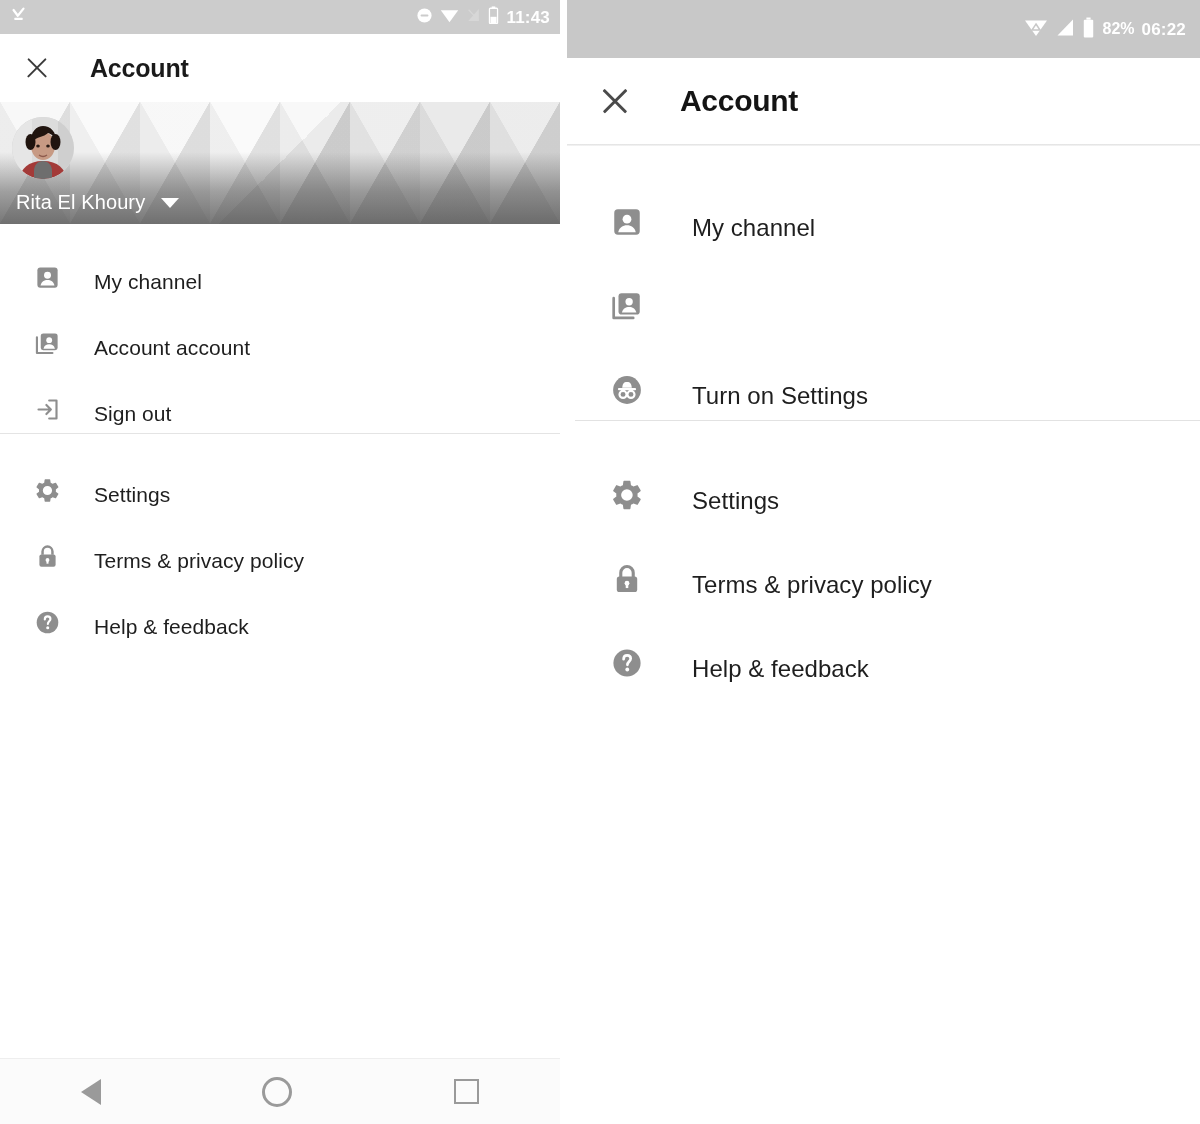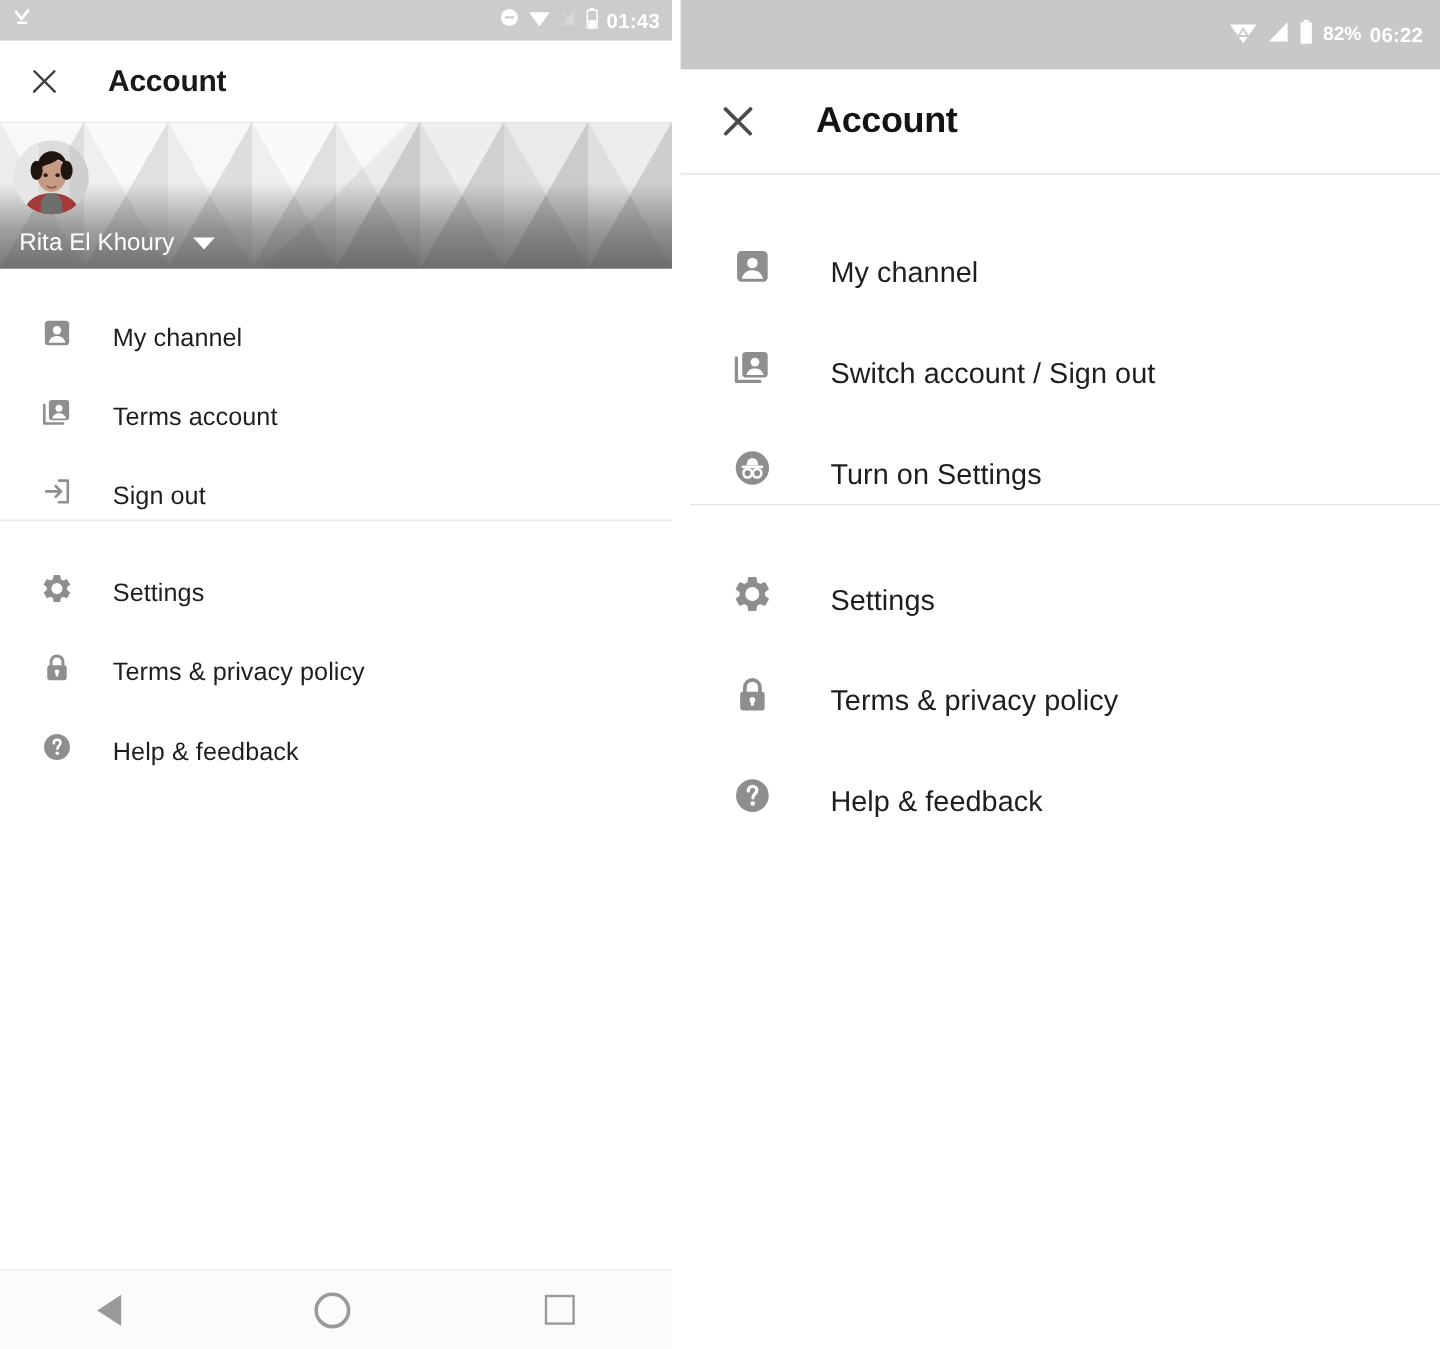--- a/index.html
+++ b/index.html
@@ -300,21 +300,21 @@
             <path d="M3.5 3 L17 17.5" stroke="#d7d7d7" stroke-width="1.6"></path>
           </svg>
         </span>
         <span>
           <svg width="11" height="18" viewBox="0 0 12 20">
             <rect x="4" y="0.5" width="4" height="2" fill="#ffffff"></rect>
             <rect x="1.5" y="2.5" width="9" height="17" rx="1" fill="none" stroke="#ffffff" stroke-width="1.4"></rect>
             <rect x="2.6" y="12" width="6.8" height="7" fill="#ffffff"></rect>
           </svg>
         </span>
-        <span class="sb-time">01:43</span>
+        <span class="sb-time">11:43</span>
       </div>
     </div>
 
     <div class="appbar-l">
       <div class="close-x"></div>
       <div class="title">Account</div>
     </div>
 
     <div class="banner">
       <div class="banner-tri"></div>
@@ -365,21 +365,21 @@
 
       <div class="menu-item">
         <span class="icon-wrap">
           <svg width="27" height="27" viewBox="0 0 24 24">
             <path d="M2.6 6.5 L2.6 20.4 L16.4 20.4" fill="none" stroke="#8e8e8e" stroke-width="1.9" stroke-linecap="round" stroke-linejoin="round"></path>
             <rect x="6" y="3" width="15" height="15" rx="2.2" fill="#8e8e8e"></rect>
             <circle cx="13.5" cy="9" r="2.6" fill="#ffffff"></circle>
             <path d="M8.4 16.6 C9.1 13.8 11.1 12.7 13.5 12.7 C15.9 12.7 17.9 13.8 18.6 16.6 Z" fill="#ffffff"></path>
           </svg>
         </span>
-        <span class="label">Terms account</span>
+        <span class="label">Account account</span>
       </div>
 
       <div class="menu-item">
         <span class="icon-wrap">
           <svg width="27" height="27" viewBox="0 0 24 24">
             <path d="M13.5 4 L20 4 L20 20 L13.5 20" fill="none" stroke="#8e8e8e" stroke-width="1.9" stroke-linecap="round" stroke-linejoin="round"></path>
             <path d="M4 12 L15 12 M11 8 L15 12 L11 16" fill="none" stroke="#8e8e8e" stroke-width="1.9" stroke-linecap="round" stroke-linejoin="round"></path>
           </svg>
         </span>
         <span class="label">Sign out</span>
@@ -478,21 +478,20 @@
 
       <div class="menu-item">
         <span class="icon-wrap">
           <svg width="34" height="34" viewBox="0 0 24 24">
             <path d="M2.6 6.5 L2.6 20.4 L16.4 20.4" fill="none" stroke="#8e8e8e" stroke-width="1.9" stroke-linecap="round" stroke-linejoin="round"></path>
             <rect x="6" y="3" width="15" height="15" rx="2.2" fill="#8e8e8e"></rect>
             <circle cx="13.5" cy="9" r="2.6" fill="#ffffff"></circle>
             <path d="M8.4 16.6 C9.1 13.8 11.1 12.7 13.5 12.7 C15.9 12.7 17.9 13.8 18.6 16.6 Z" fill="#ffffff"></path>
           </svg>
         </span>
-        <span class="label">Switch account / Sign out</span>
       </div>
 
       <div class="menu-item">
         <span class="icon-wrap">
           <svg width="34" height="34" viewBox="0 0 24 24">
             <circle cx="12" cy="12" r="9.8" fill="#8e8e8e"></circle>
             <path d="M8.6 10.4 C8.9 7.6 9.6 6.3 12 6.3 C14.4 6.3 15.1 7.6 15.4 10.4 Z" fill="#ffffff"></path>
             <rect x="5.6" y="10.6" width="12.8" height="1.5" rx="0.7" fill="#ffffff"></rect>
             <circle cx="9.2" cy="15.1" r="2.5" fill="none" stroke="#ffffff" stroke-width="1.5"></circle>
             <circle cx="14.8" cy="15.1" r="2.5" fill="none" stroke="#ffffff" stroke-width="1.5"></circle>

